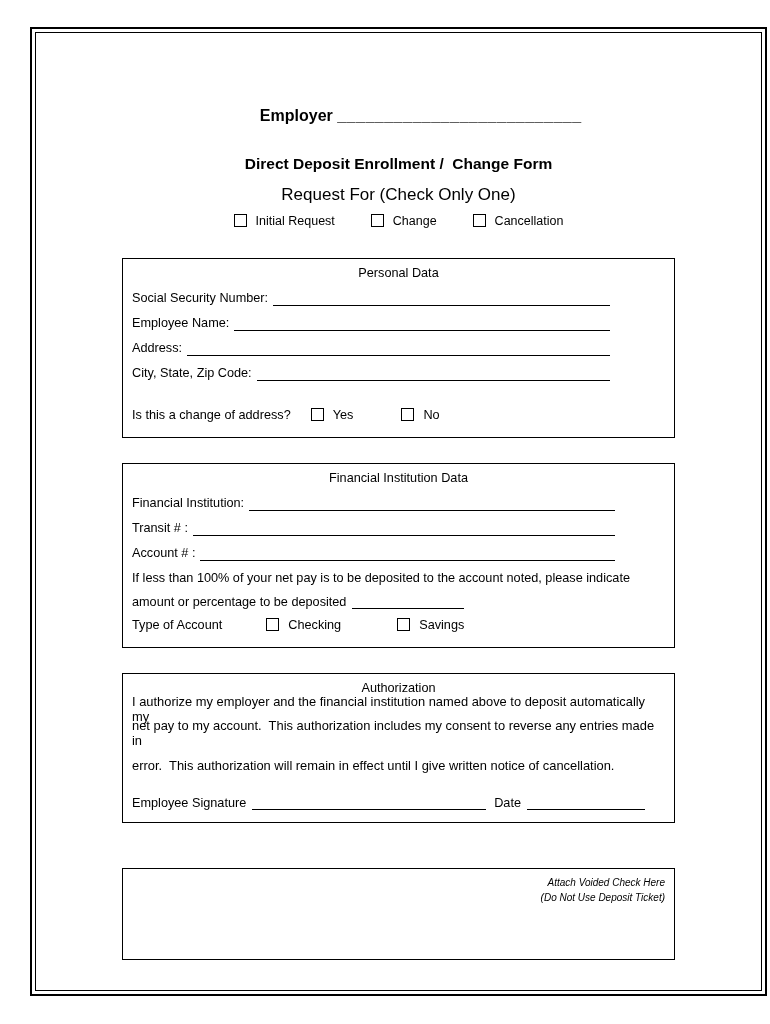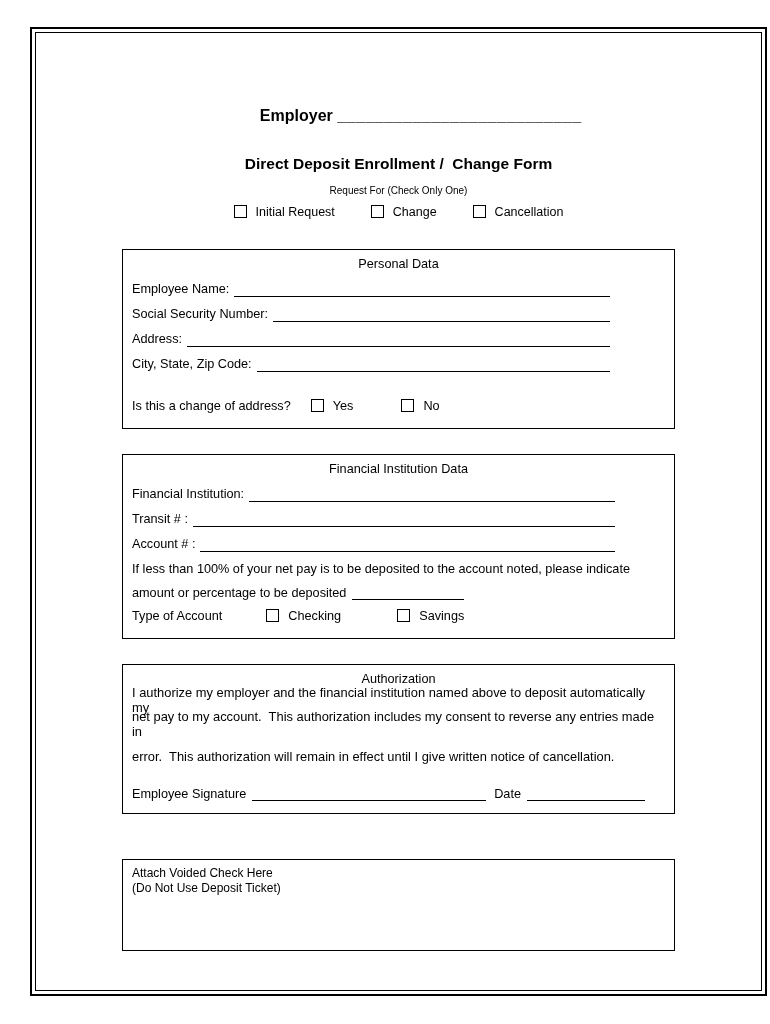--- a/index.html
+++ b/index.html
@@ -19,21 +19,21 @@
   .frame-inner {
     position: absolute; left: 3px; top: 3px; right: 3px; bottom: 3px;
     border: 1px solid #000;
   }
   .content { position: absolute; left: 0; top: 0; right: 0; bottom: 0; }
 
   .title-block { text-align: center; margin-top: 56px; }
   .employer-line { font-weight: bold; font-size: 16px; white-space: pre; }
   .employer-blank { font-weight: bold; letter-spacing: 0.5px; }
   .form-title { font-weight: bold; font-size: 15.5px; margin-top: 12px; white-space: pre; }
-  .request-for { font-size: 10px; margin-top: 12px; }
+  .request-for { font-size: 17px; margin-top: 12px; }
   .request-row {
     margin-top: 9px; display: flex; justify-content: center;
     align-items: center; gap: 36px; font-size: 12.5px;
   }
   .cb-item { display: flex; align-items: flex-start; gap: 9px; cursor: pointer; }
   .cb {
     display: inline-block; width: 13px; height: 13px;
     border: 1px solid #000; background: #fff; flex: none;
   }
 
@@ -68,21 +68,21 @@
   .type-row { display: flex; align-items: center; height: 25px; }
   .type-row .cb-checking { margin-left: 44px; }
   .type-row .cb-savings  { margin-left: 56px; }
 
   .auth-text-line { height: 24.5px; display: flex; align-items: flex-end; white-space: pre-wrap; font-size: 12.9px; }
   .sig-row { display: flex; align-items: flex-end; height: 25px; padding-bottom: 2px; margin-top: 14px; }
   .sig-line { flex: 1; border-bottom: 1px solid #000; margin-left: 6px; }
   .date-label { white-space: nowrap; margin-left: 8px; }
   .date-line { width: 118px; border-bottom: 1px solid #000; margin-left: 6px; margin-right: 20px; }
 
-  .voided-text { text-align: left; line-height: 15.5px; font-size: 12px; }
+  .voided-text { text-align: right; line-height: 15.5px; font-size: 10px; font-style: italic; }
 </style>
 </head>
 <body>
 
 <div class="frame-outer">
   <div class="frame-inner">
     <div class="content">
 
       <div class="title-block">
         <div class="employer-line">
@@ -102,25 +102,25 @@
           <span class="cb-item">
             <span class="cb"></span>
             <span>Cancellation</span>
           </span>
         </div>
       </div>
 
       <div class="box box-personal">
         <div class="box-heading">Personal Data</div>
         <div class="field-row">
-          <span class="field-label">Employee Name:</span>
+          <span class="field-label">Social Security Number:</span>
           <span class="line line-personal"></span>
         </div>
         <div class="field-row">
-          <span class="field-label">Social Security Number:</span>
+          <span class="field-label">Employee Name:</span>
           <span class="line line-personal"></span>
         </div>
         <div class="field-row">
           <span class="field-label">Address:</span>
           <span class="line line-personal"></span>
         </div>
         <div class="field-row">
           <span class="field-label">City, State, Zip Code:</span>
           <span class="line line-personal"></span>
         </div>

